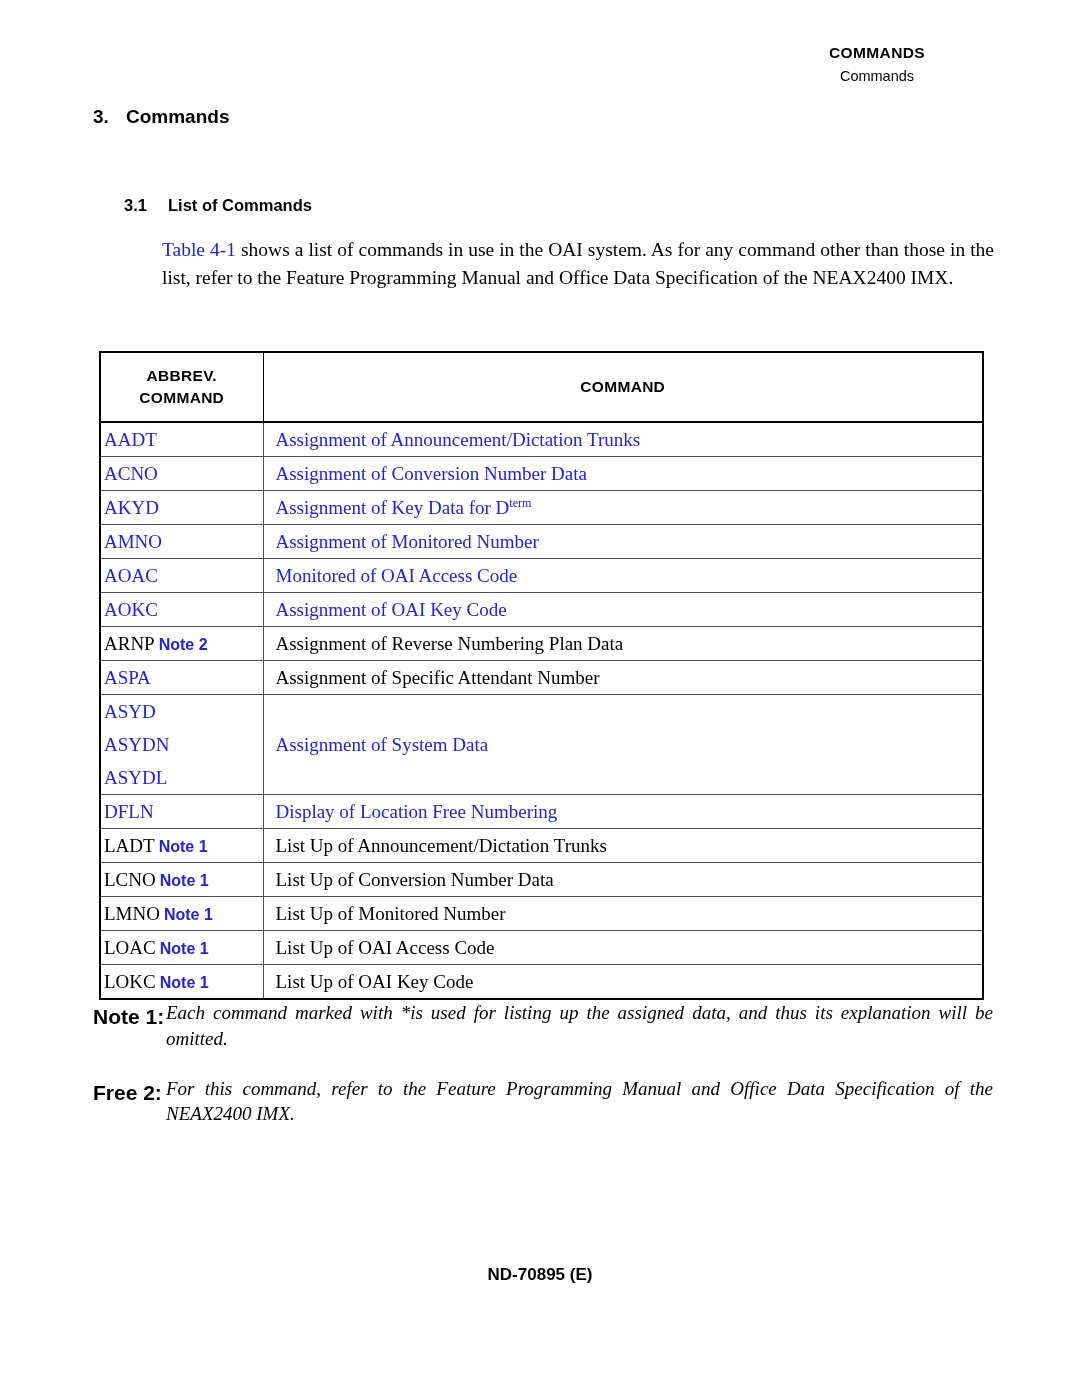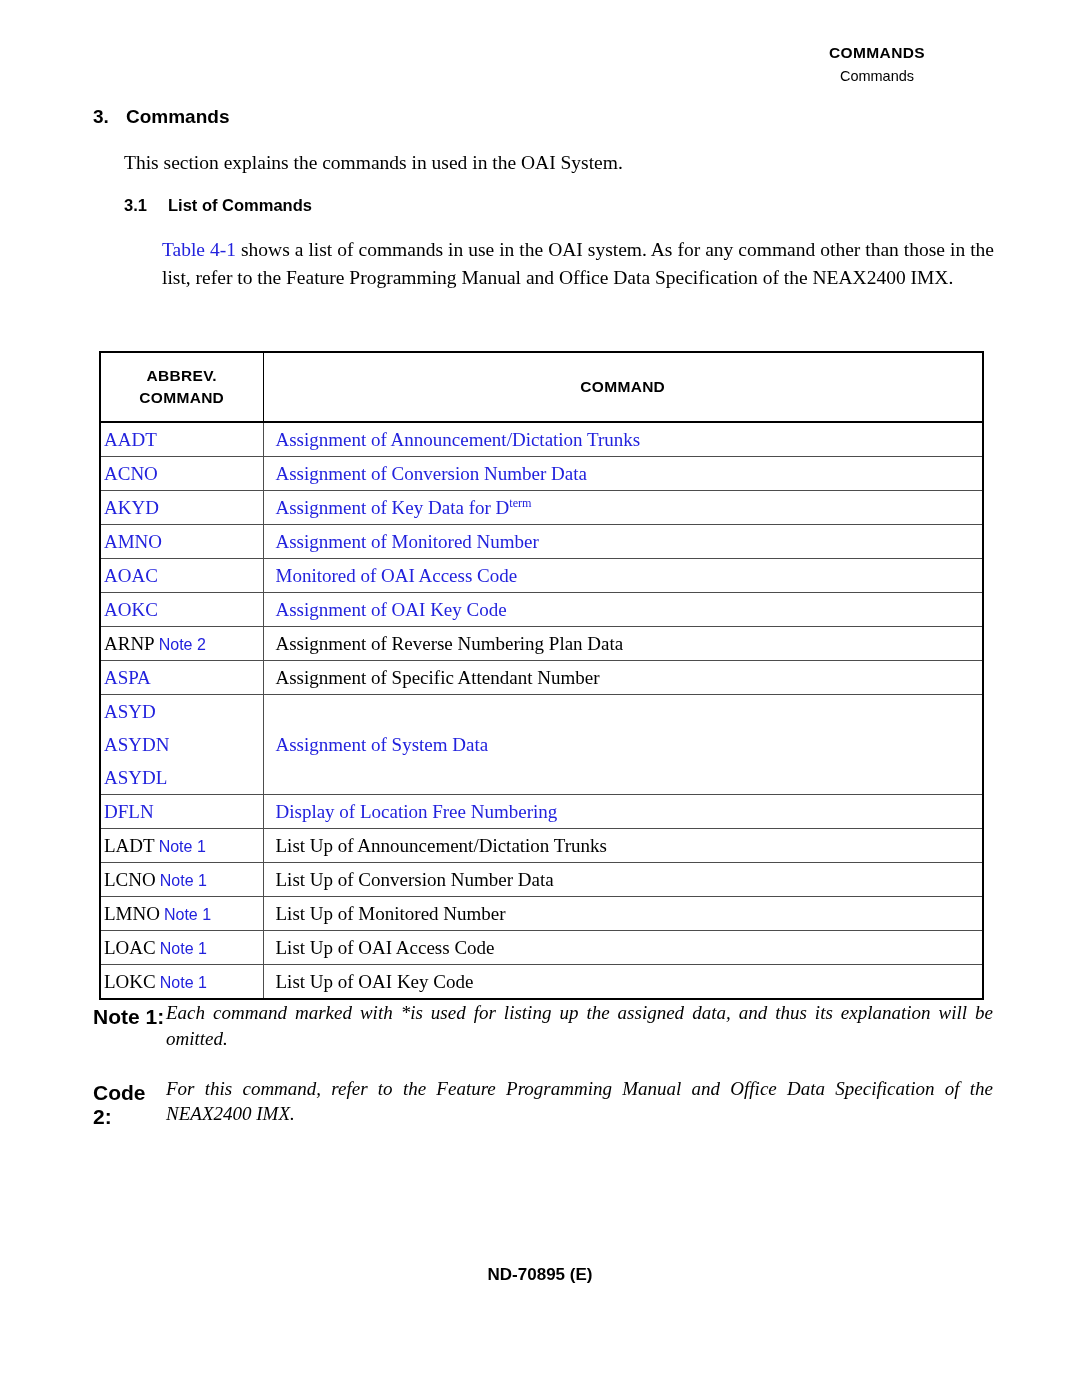--- a/index.html
+++ b/index.html
@@ -143,21 +143,21 @@
     border-right: 2.5px solid #000000;
     padding-left: 12px;
   }
   .cmd-table tbody tr:last-child td {
     border-bottom: 2.5px solid #000000;
   }
 
   .blue { color: #2222dd; }
   .note-tag {
     font-family: "Liberation Sans", sans-serif;
-    font-weight: normal;
+    font-weight: bold;
     font-size: 16px;
     color: #2222dd;
     margin-left: 4px;
   }
   sup.term {
     font-size: 0.64em;
     vertical-align: super;
     line-height: 0;
   }
   .stack-cell {
@@ -223,21 +223,20 @@
 
   <div class="running-header">
     <div class="rh-main">COMMANDS</div>
     <div class="rh-sub">Commands</div>
   </div>
 
   <div class="sec-heading">
     <span class="num">3.</span><span>Commands</span>
   </div>
 
-  <div class="intro-para">This section explains the commands in used in the OAI System.</div>
 
   <div class="sub-heading">
     <span class="num">3.1</span><span>List of Commands</span>
   </div>
 
   <div class="body-para">
     <span class="link">Table 4-1</span><span> shows a list of commands in use in the OAI system. As for any command other than those in the list, refer to the Feature Programming Manual and Office Data Specification of the NEAX2400 IMX.</span>
   </div>
 
 
@@ -322,20 +321,20 @@
         </tr>
       </tbody>
   </table>
 
   <div class="notes">
       <div class="note-row">
         <div class="note-label">Note 1:</div>
         <div class="note-body">Each command marked with *is used for listing up the assigned data, and thus its explanation will be omitted.</div>
       </div>
       <div class="note-row">
-        <div class="note-label">Code 2:</div>
+        <div class="note-label">Free 2:</div>
         <div class="note-body">For this command, refer to the Feature Programming Manual and Office Data Specification of the NEAX2400 IMX.</div>
       </div>
     </div>
 
   <div class="footer-center">ND-70895 (E)</div>
 
 </div>
 
 </body></html>

